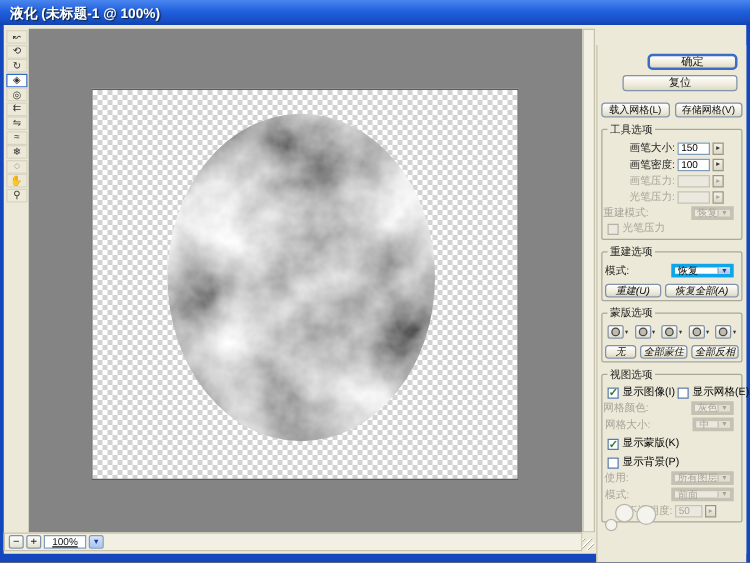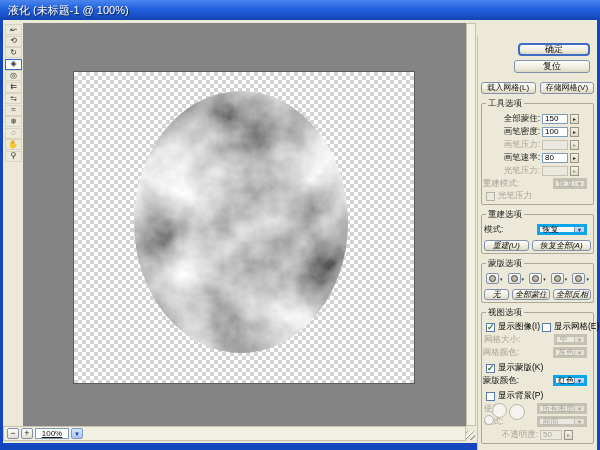--- a/index.html
+++ b/index.html
@@ -1,21 +1,21 @@
 <!DOCTYPE html>
 <html><head>
 <meta charset="utf-8">
 <style>
   * { margin:0; padding:0; box-sizing:border-box; }
   body { font-family:"Liberation Sans", sans-serif; background:#555; }
   .window { position:relative; width:600px; height:450px; background:#1447bd; overflow:hidden; }
   .titlebar { position:absolute; left:0; top:0; width:600px; height:20px;
     background:linear-gradient(180deg,#4a86ee 0%,#2160dd 45%,#1850c8 80%,#1243ae 100%);
     display:flex; align-items:center; padding-left:8px; }
-  .title { color:#fff; font-weight:normal; font-size:11px; text-shadow:1px 1px 1px #123; white-space:nowrap; }
+  .title { color:#fff; font-weight:bold; font-size:11px; text-shadow:1px 1px 1px #123; white-space:nowrap; }
   .inner { position:absolute; left:3px; top:20px; width:594px; height:423px; background:#ece9d8; }
 
   
   .toolstrip { position:absolute; left:2px; top:4px; width:18px; }
   .tool { width:17px; height:11px; margin-bottom:0.5px; background:#ece9d8; border:1px solid #d8d4c0;
     display:flex; align-items:center; justify-content:center; font-size:8px; color:#333; cursor:pointer; }
   .tool.selected { background:#fff; border:1px solid #316ac5; }
   .tool span { line-height:1; }
 
   
@@ -38,21 +38,21 @@
   .zdd { width:12px; height:11px; font-size:6px; color:#1c3f94; text-align:center; line-height:11px;
     background:linear-gradient(#d6e4fc,#a9c4f2); border:1px solid #7f9db9; border-radius:2px; cursor:pointer; }
 
   
   .panel { position:absolute; left:474px; top:16px; width:120px; height:423px; background:#ece9d8;
     border-left:1px solid #c9c4ae; padding:6px 3px 0 3px; font-size:9px; color:#000; }
   .btn { display:block; background:linear-gradient(#fefefe,#efecdc 60%,#ddd9c6); border:1px solid #8292ab;
     border-radius:3px; font-size:9px; color:#111; text-align:center; cursor:pointer;
     font-family:"Liberation Sans",sans-serif; overflow:hidden; white-space:nowrap; }
   .okbtn { width:72px; height:13px; margin:1px 4px 0 auto; border:2px solid #3c6cc4; border-radius:4px; line-height:9px;}
-  .rstbtn { width:76px; height:13px; margin:4px 4px 0 auto; line-height:11px;text-align:center; }
+  .rstbtn { width:92px; height:13px; margin:4px 4px 0 auto; line-height:11px;text-align:center; }
   .meshrow { display:flex; gap:4px; margin-top:9px;justify-content:space-between; }
   .meshrow .btn { flex:1; height:12px; font-size:8px; line-height:10px; }
 
   .group { border:1px solid #aca899; border-radius:2px; margin-top:9px; padding:8px 2px 2px 2px; position:relative; }
   .gtitle { position:absolute; top:-6px; left:4px; background:#ece9d8; padding:0 2px; font-size:8.5px; color:#222;font-family:Liberation Mono, monospace; }
 
   .frow { display:flex; align-items:center; justify-content:flex-end; height:13px; gap:2px; padding-right:12px; }
   .flabel { font-size:8.5px; color:#222; white-space:nowrap; }
   .fbox { width:26px; height:10px; background:#fff; border:1px solid #7f9db9; font-size:8px;
     display:flex; align-items:center; padding-left:2px; }
@@ -170,37 +170,32 @@
 
       <div class="meshrow">
         <div class="btn">载入网格(L)</div>
         <div class="btn">存储网格(V)</div>
       </div>
 
       <div class="group">
         <span class="gtitle">工具选项</span>
 
         <div class="frow">
-          <span class="flabel">全部蒙住:</span>
+          <span class="flabel">画笔大小:</span>
           <span class="fbox">150</span>
           <span class="fspin">▸</span>
         </div>
         <div class="frow">
           <span class="flabel">画笔密度:</span>
           <span class="fbox">100</span>
           <span class="fspin">▸</span>
         </div>
         <div class="frow disabled">
           <span class="flabel">画笔压力:</span>
           <span class="fbox"></span>
-          <span class="fspin">▸</span>
-        </div>
-        <div class="frow">
-          <span class="flabel">画笔速率:</span>
-          <span class="fbox">80</span>
           <span class="fspin">▸</span>
         </div>
         <div class="frow disabled">
           <span class="flabel">光笔压力:</span>
           <span class="fbox"></span>
           <span class="fspin">▸</span>
         </div>
         <div class="frow disabled" style="padding-right:4px">
           <span class="flabel">重建模式:</span>
           <span class="dd" style="width:52px">
@@ -278,44 +273,37 @@
             <span class="checkbox checked"></span>
             <span class="cblabel">显示图像(I)</span>
           </div>
           <div class="cbrow" style="flex:1">
             <span class="checkbox"></span>
             <span class="cblabel">显示网格(E)</span>
           </div>
         </div>
 
         <div class="frow sub disabled">
+          <span class="flabel">网格颜色:</span>
+          <span class="dd" style="width:56px">
+            <span class="ddval">灰色</span>
+            <span class="ddbtn">▼</span>
+          </span>
+        </div>
+        <div class="frow sub disabled">
           <span class="flabel">网格大小:</span>
           <span class="dd" style="width:56px">
             <span class="ddval">中</span>
             <span class="ddbtn">▼</span>
           </span>
         </div>
-        <div class="frow sub disabled">
-          <span class="flabel">网格颜色:</span>
-          <span class="dd" style="width:56px">
-            <span class="ddval">灰色</span>
-            <span class="ddbtn">▼</span>
-          </span>
-        </div>
 
         <div class="cbrow" style="margin-top:3px">
           <span class="checkbox checked"></span>
           <span class="cblabel">显示蒙版(K)</span>
-        </div>
-        <div class="frow sub">
-          <span class="flabel">蒙版颜色:</span>
-          <span class="dd" style="width:56px">
-            <span class="ddval">红色</span>
-            <span class="ddbtn">▼</span>
-          </span>
         </div>
 
         <div class="cbrow" style="margin-top:3px">
           <span class="checkbox"></span>
           <span class="cblabel">显示背景(P)</span>
         </div>
         <div class="frow sub disabled">
           <span class="flabel">使用:</span>
           <span class="dd" style="width:56px">
             <span class="ddval">所有图层</span>

